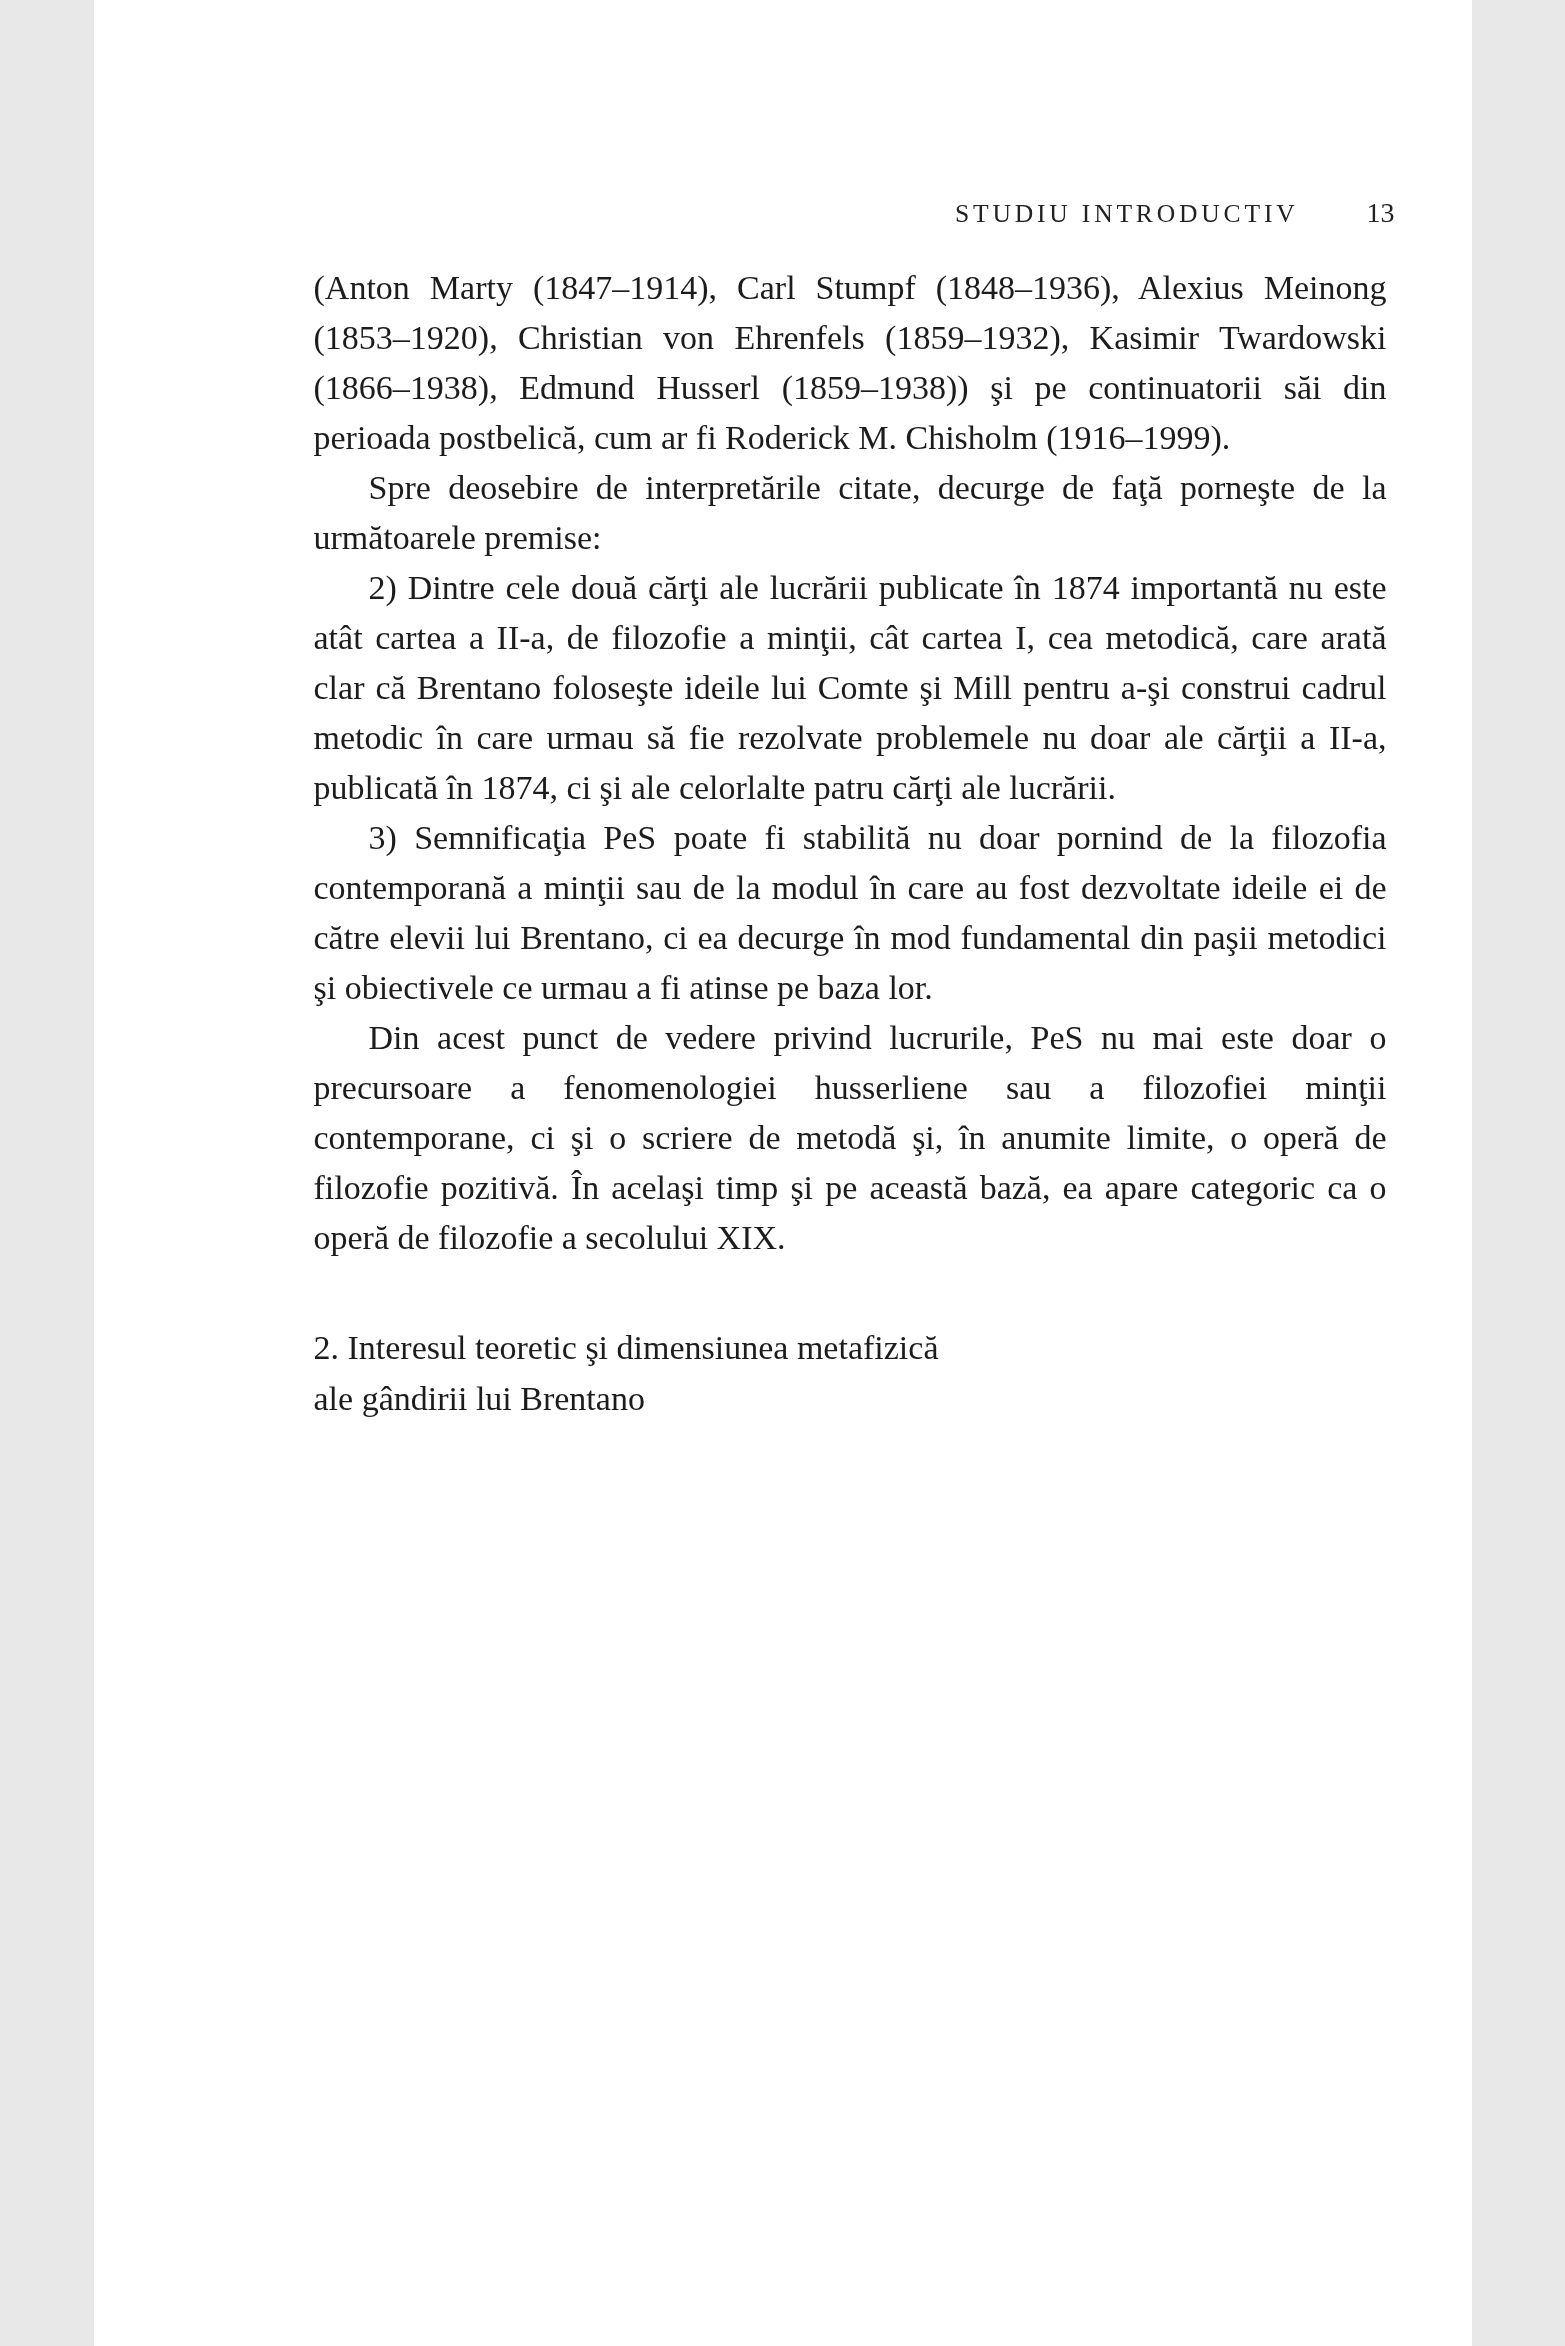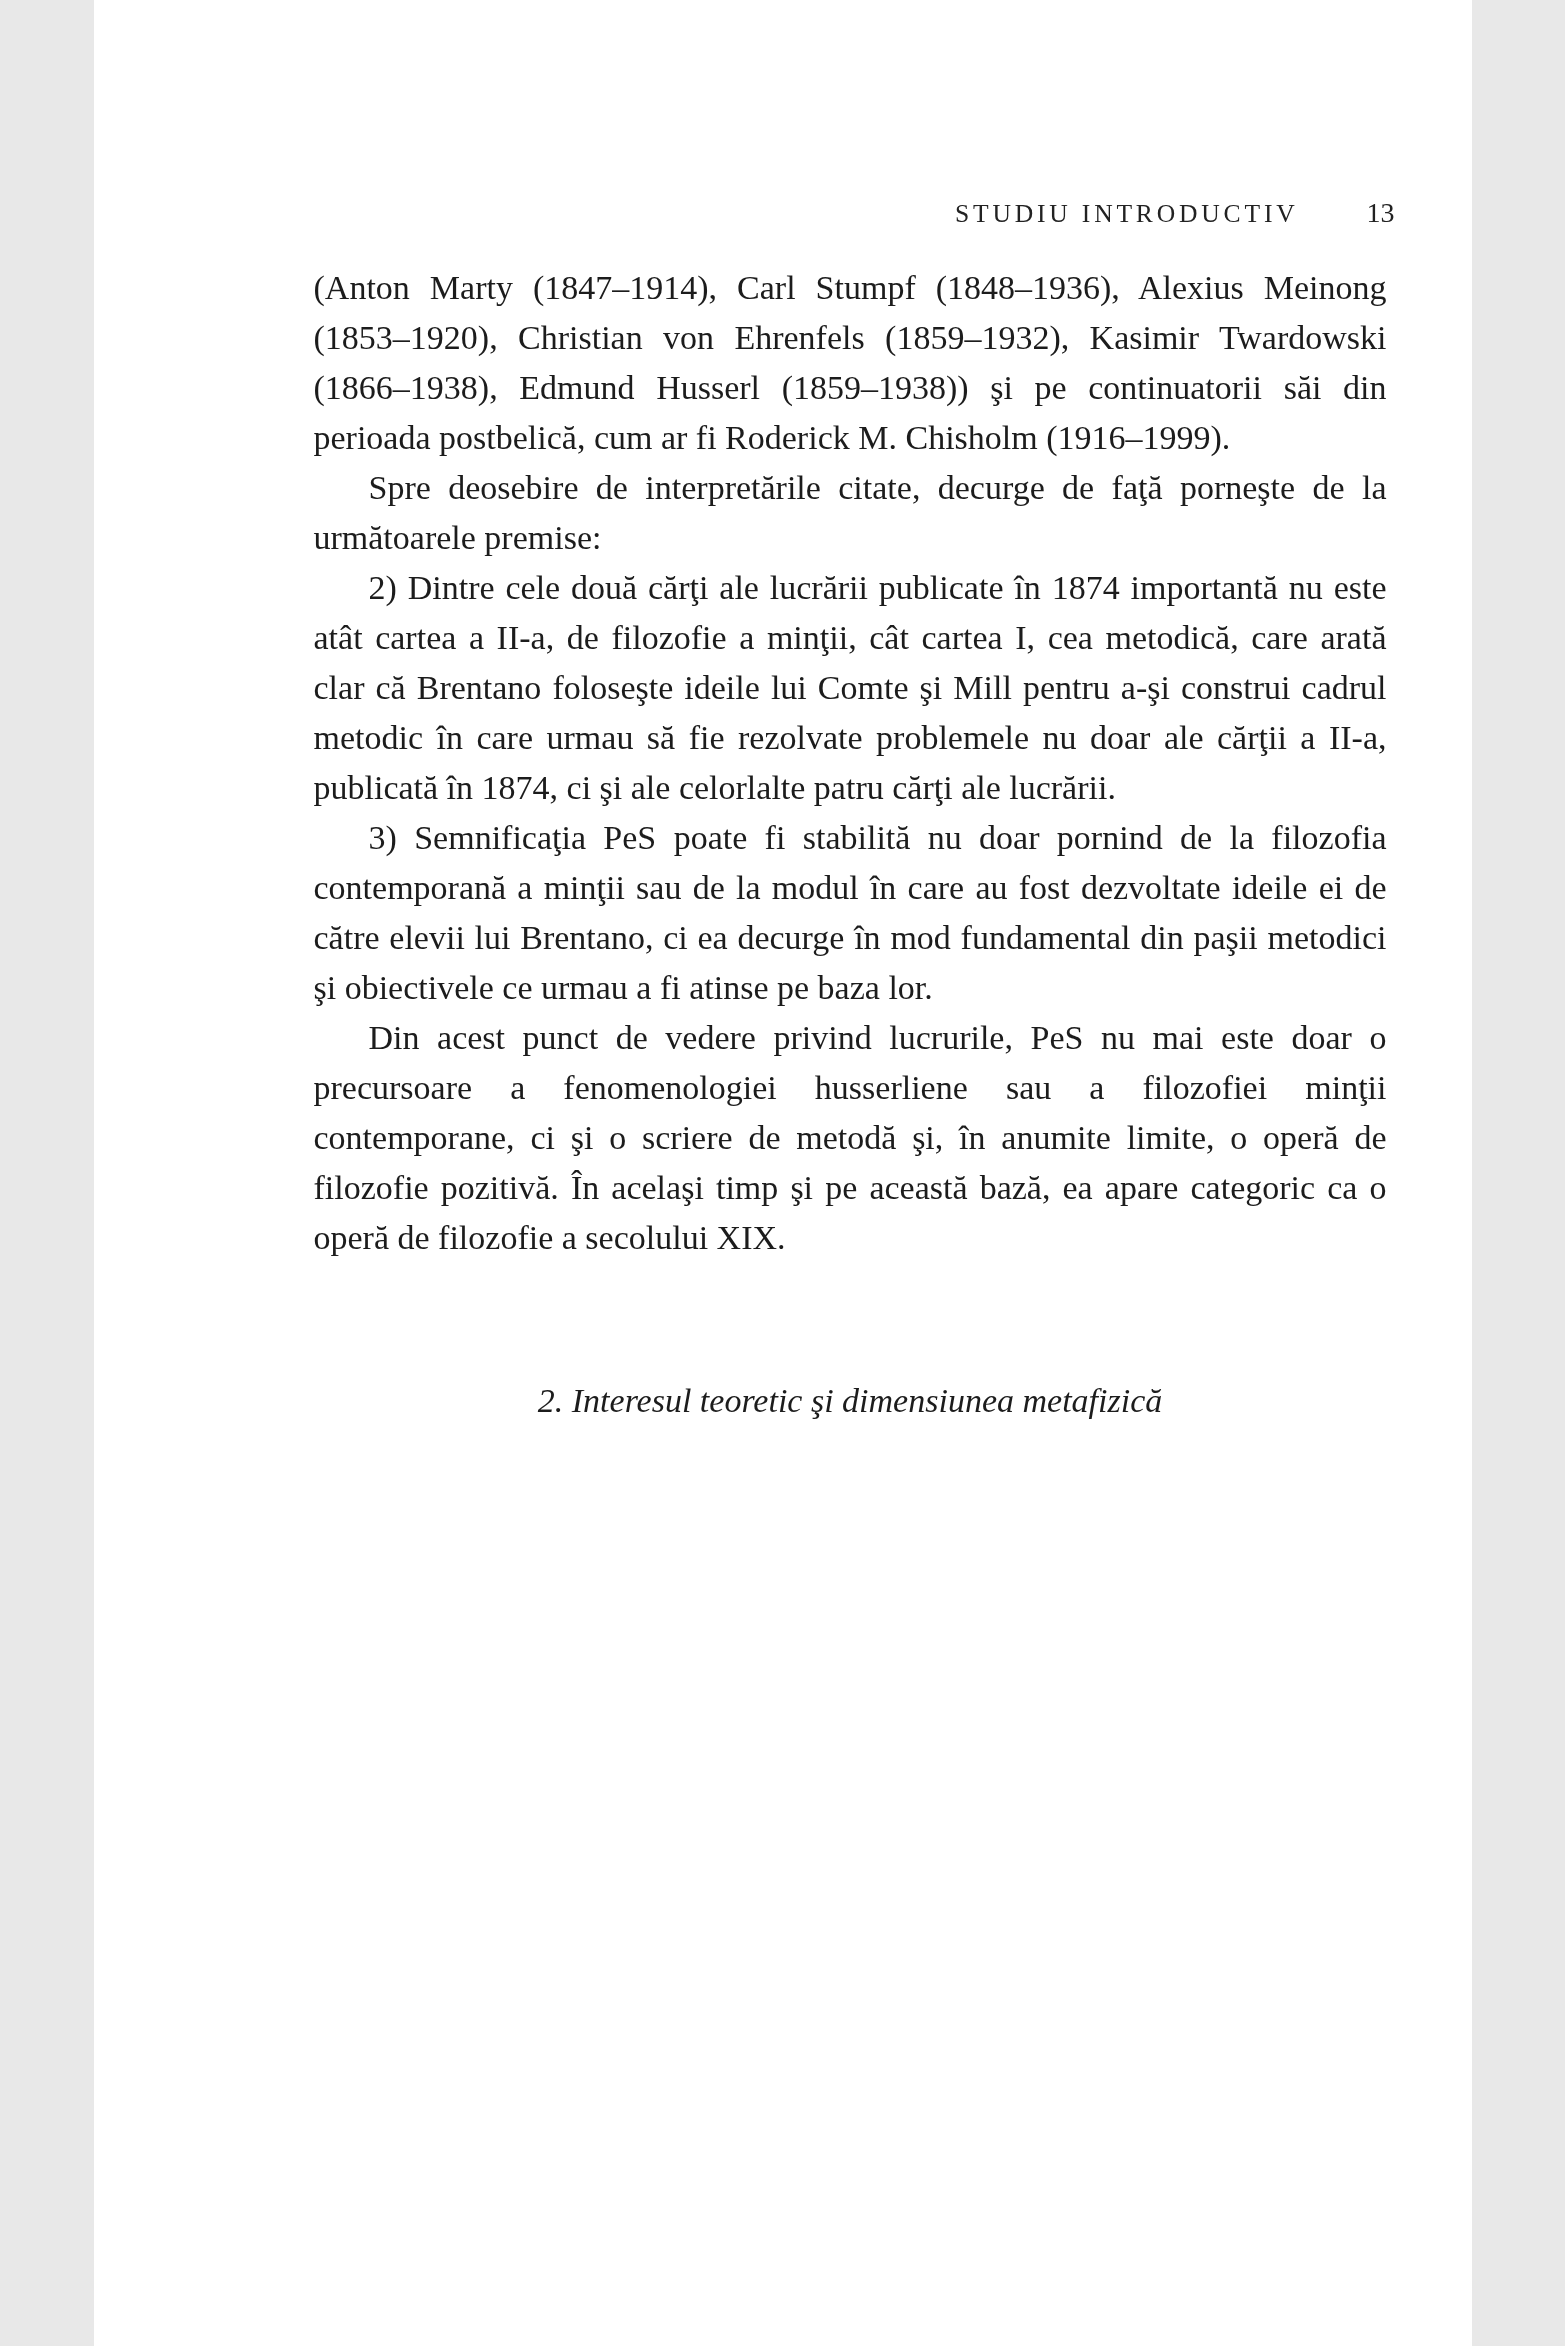--- a/index.html
+++ b/index.html
@@ -46,24 +46,22 @@
     margin: 0;
     font-size: 34px;
     line-height: 50px;
     text-align: justify;
     text-justify: inter-word;
   }
   p.body-par.indented {
     text-indent: 55px;
   }
   .section-heading {
-    margin-top: 112px;
+    margin-top: 59px;
     margin-bottom: 91px;
-    text-align: center;
-    font-style: italic;
     font-size: 34px;
     line-height: 51px;
   }
   .section-heading div {
     white-space: nowrap;
   }
 </style>
 </head>
 <body>
 
@@ -82,19 +80,20 @@
 
 
     <p class="body-par indented">2) Dintre cele două cărţi ale lucrării publicate în 1874 importantă nu este atât cartea a II-a, de filozofie a minţii, cât cartea I, cea metodică, care arată clar că Brentano foloseşte ideile lui Comte şi Mill pentru a-şi construi cadrul metodic în care urmau să fie rezolvate problemele nu doar ale cărţii a II-a, publicată în 1874, ci şi ale celorlalte patru cărţi ale lucrării.</p>
 
     <p class="body-par indented">3) Semnificaţia PeS poate fi stabilită nu doar pornind de la filozofia contemporană a minţii sau de la modul în care au fost dezvoltate ideile ei de către elevii lui Brentano, ci ea decurge în mod fundamental din paşii metodici şi obiectivele ce urmau a fi atinse pe baza lor.</p>
 
     <p class="body-par indented">Din acest punct de vedere privind lucrurile, PeS nu mai este doar o precursoare a fenomenologiei husserliene sau a filozofiei minţii contemporane, ci şi o scriere de metodă şi, în anumite limite, o operă de filozofie pozitivă. În acelaşi timp şi pe această bază, ea apare categoric ca o operă de filozofie a secolului XIX.</p>
 
     <div class="section-heading">
       <div>2. Interesul teoretic şi dimensiunea metafizică</div>
+      <div>ale gândirii lui Brentano</div>
     </div>
 
 
   </div>
 
 </div>
 
 
 </body></html>

